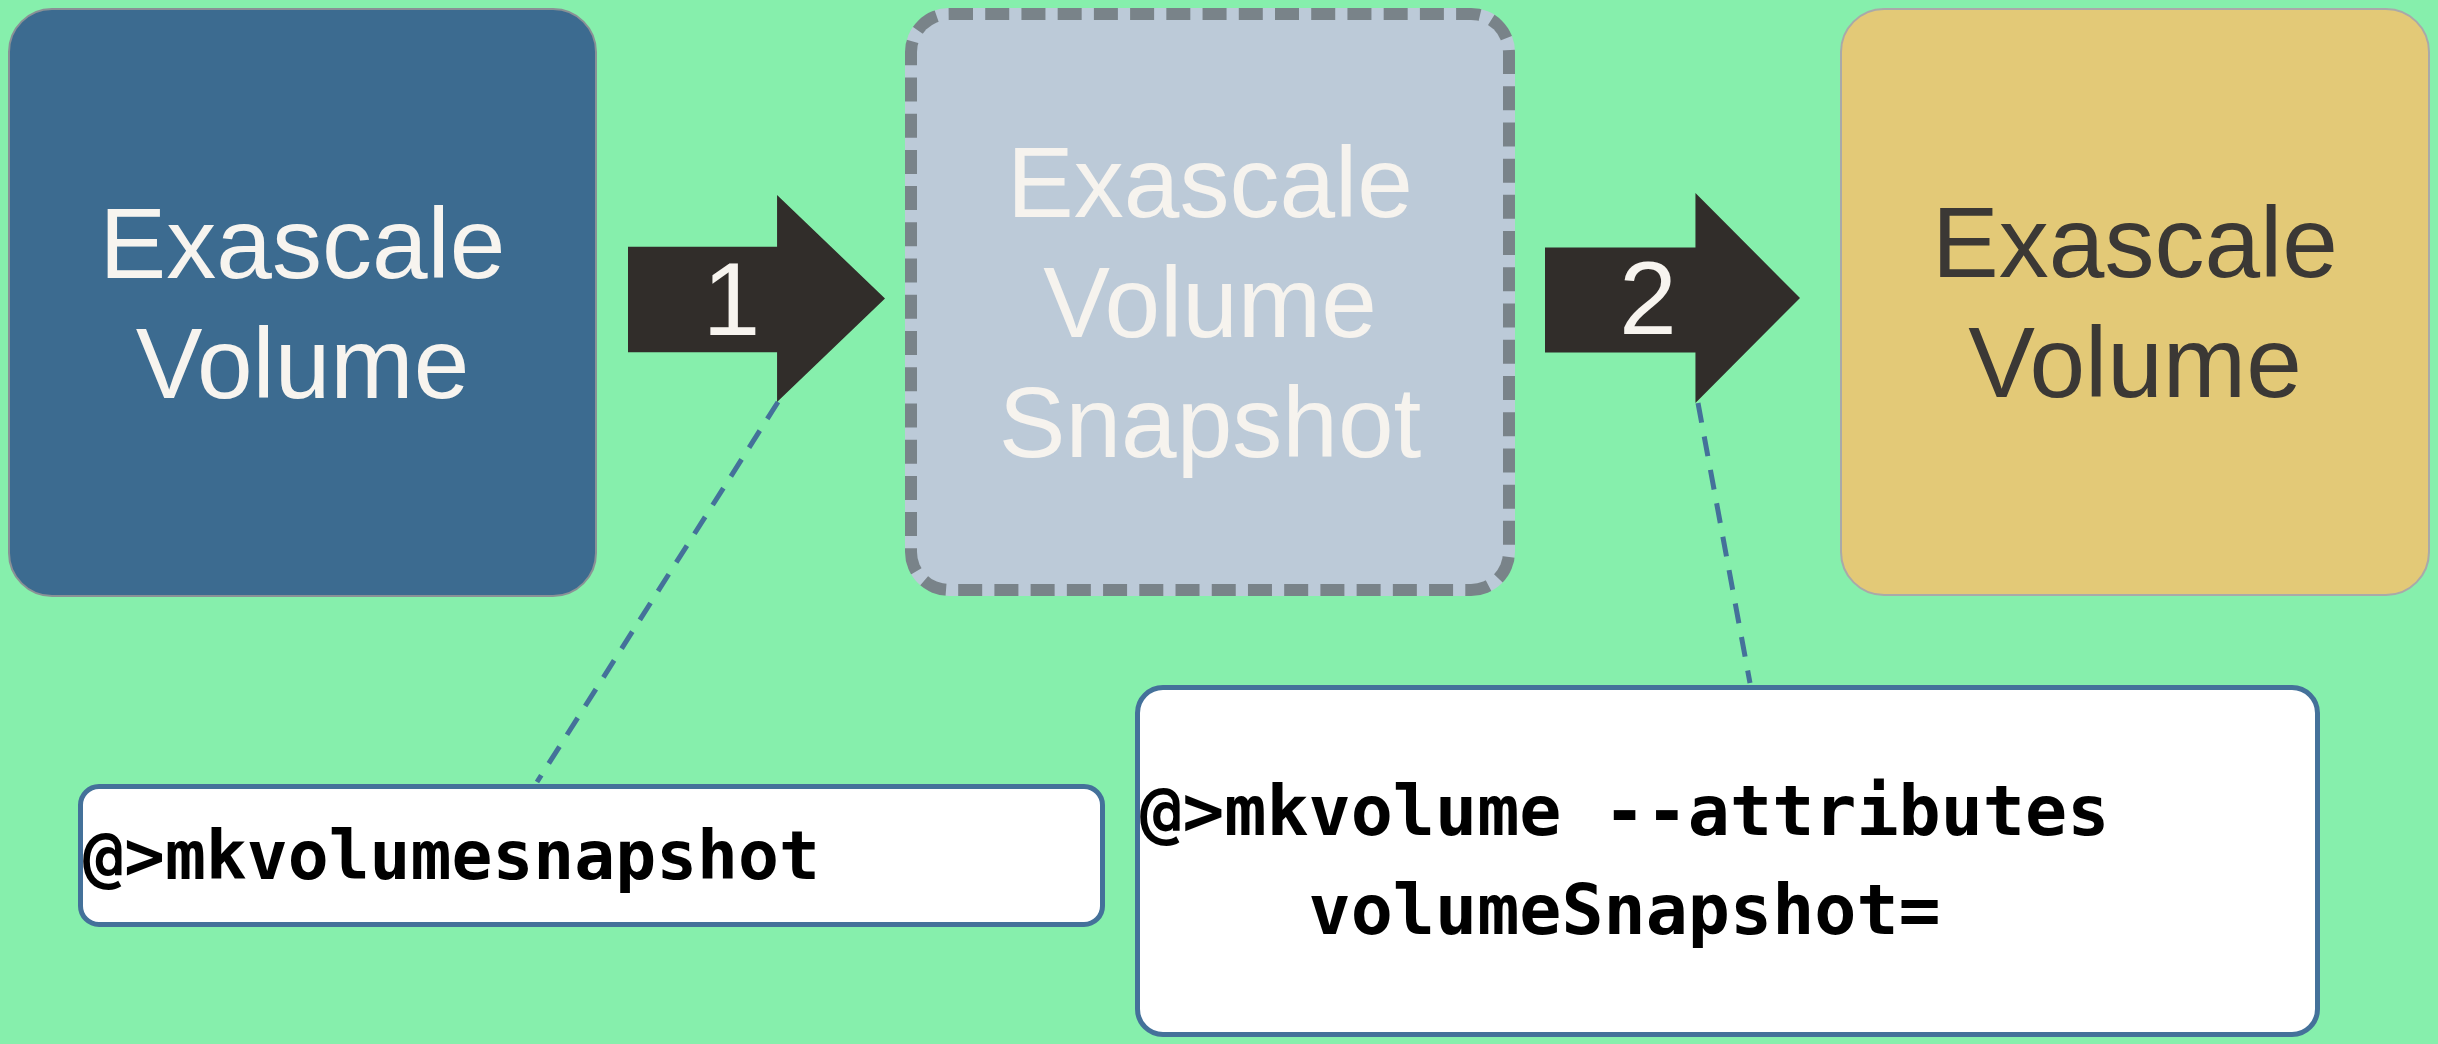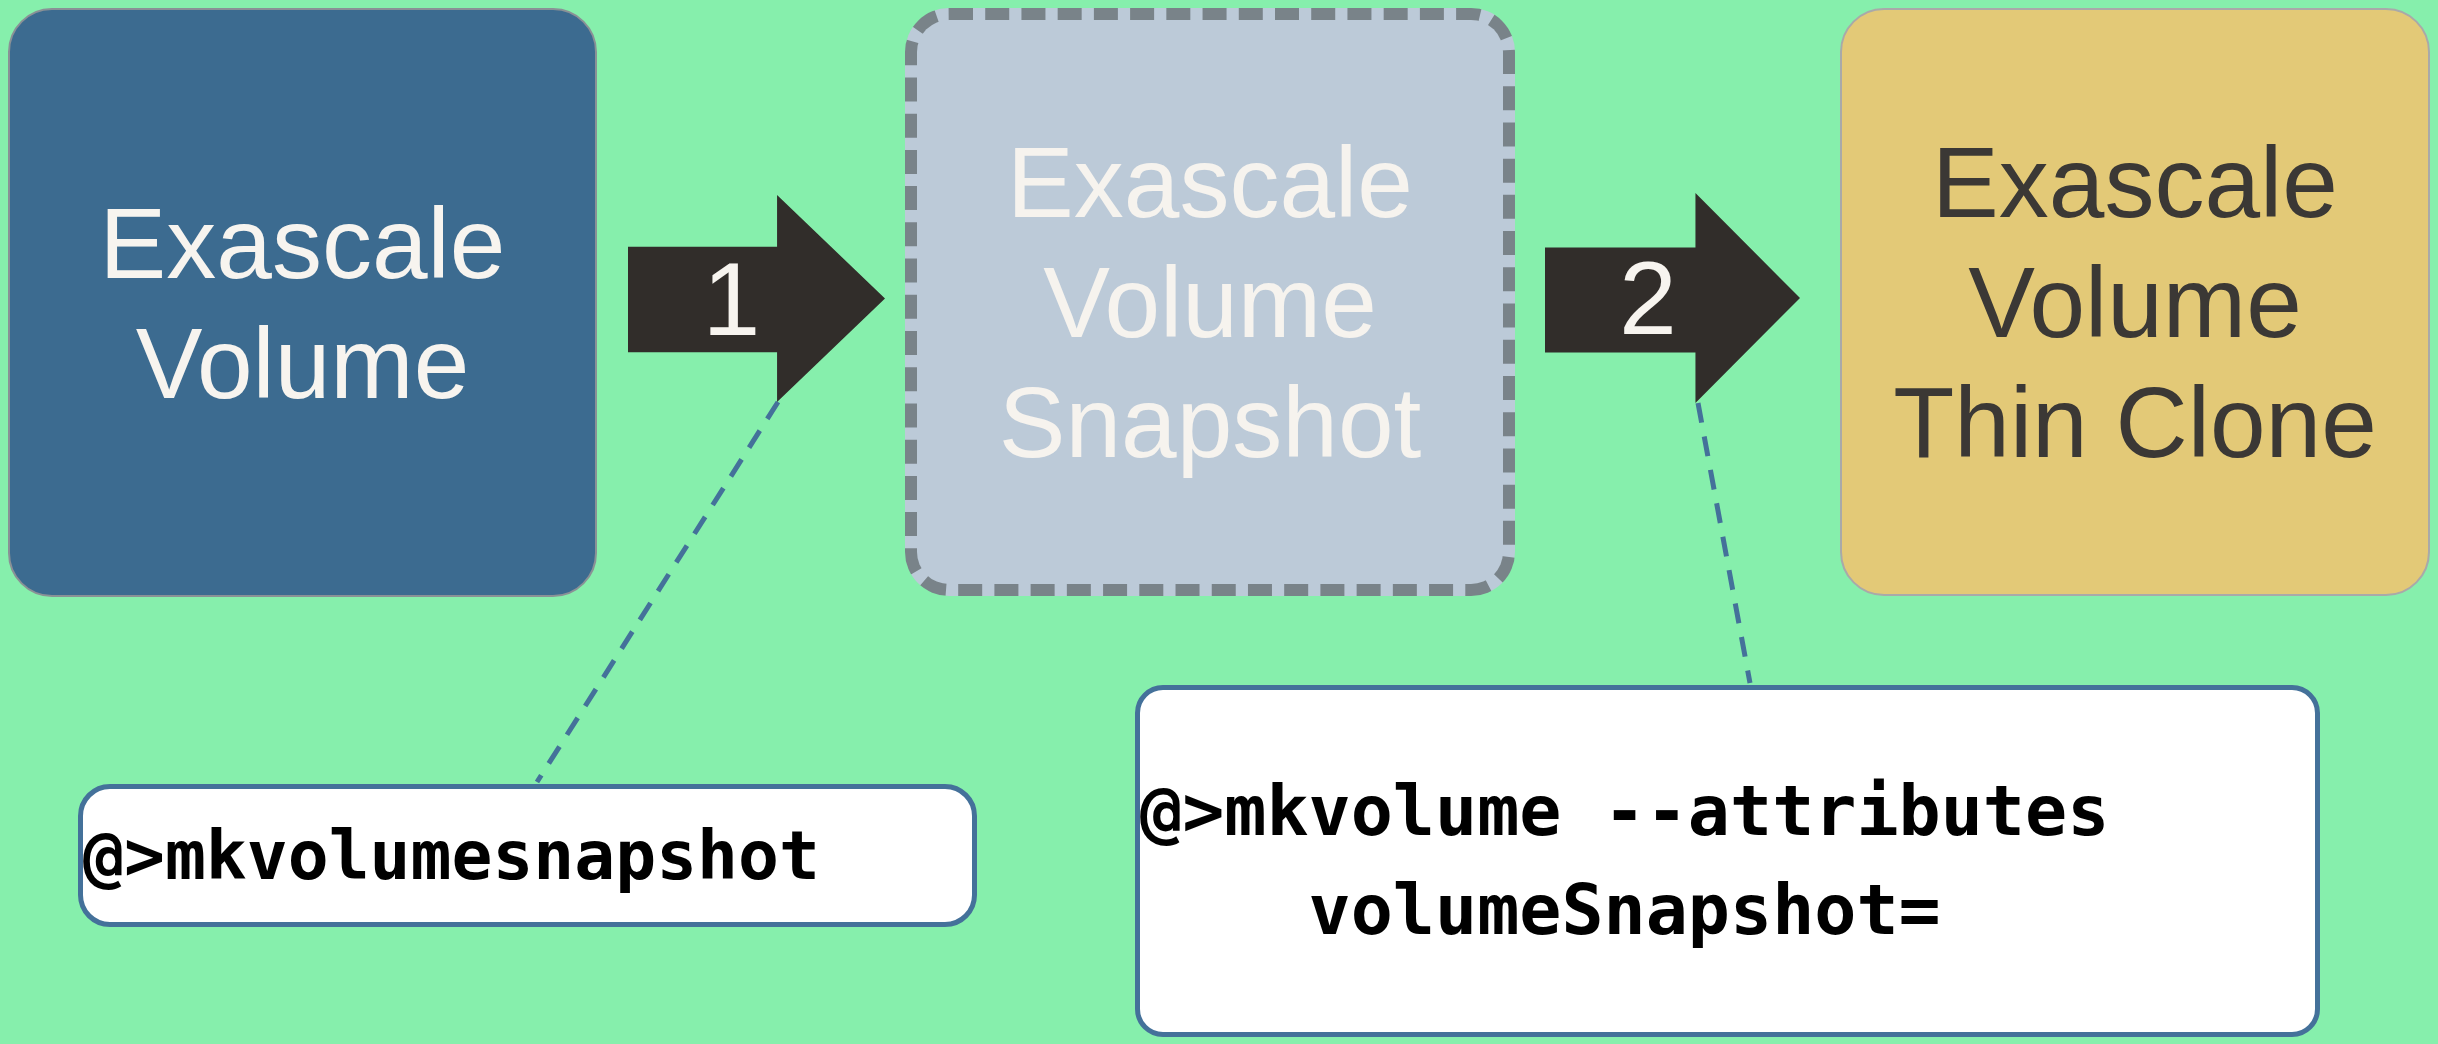--- a/index.html
+++ b/index.html
@@ -98,22 +98,22 @@
     align-items: center;
     justify-content: flex-start;
     text-align: center;
     color: #000000;
     font-family: "DejaVu Sans Mono", "Liberation Mono", monospace;
     font-weight: bold;
   }
   .callout .code-lines span { display: block; }
   .callout-1 {
     left: 78px; top: 784px;
-    width: 899px; height: 143px;
-    border-radius: 32px;
+    width: 1027px; height: 143px;
+    border-radius: 21px;
     font-size: 68px;
   }
   .callout-2 {
     left: 1135px; top: 685px;
     width: 1185px; height: 352px;
     border-radius: 28px;
     font-size: 70px;
     line-height: 1.42;
   }
 </style>
@@ -147,21 +147,20 @@
   </div>
 
   <div class="arrow arrow-2">
     <span class="arrow-num">2</span>
   </div>
 
   <div class="node node-3">
     <div class="label">
       <span>Exascale</span>
       <span>Volume</span>
-      <span>Thin Clone</span>
     </div>
   </div>
 
   <div class="callout callout-1">
     <div class="code-lines">
       <span>@&gt;mkvolumesnapshot</span>
     </div>
   </div>
 
   <div class="callout callout-2">

